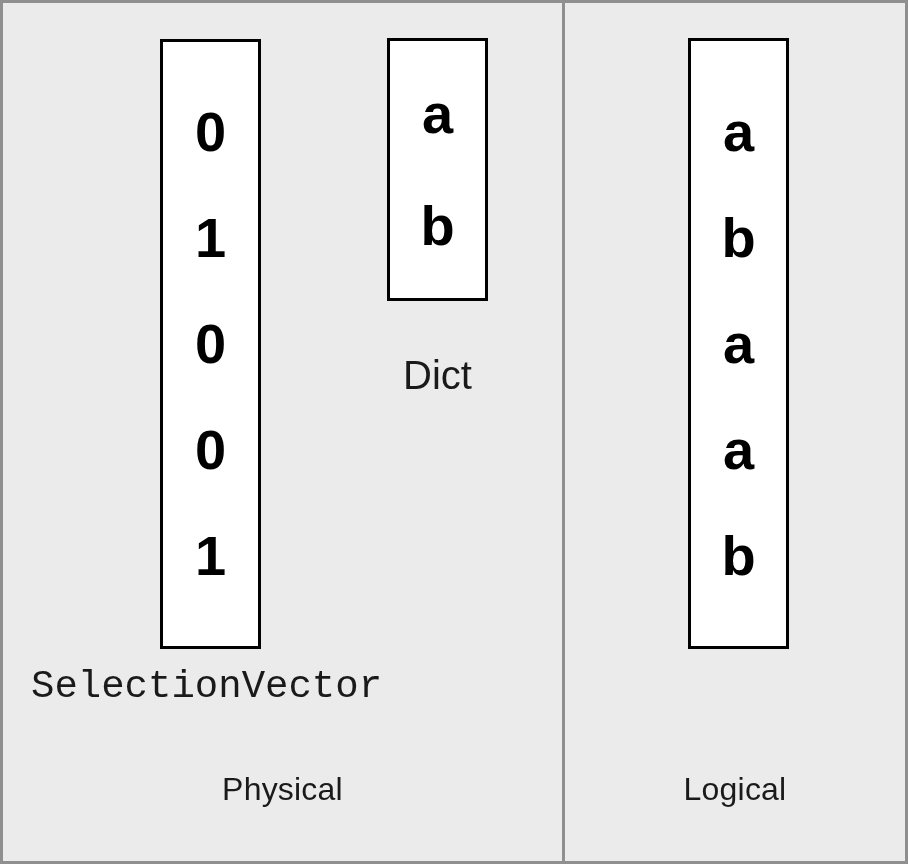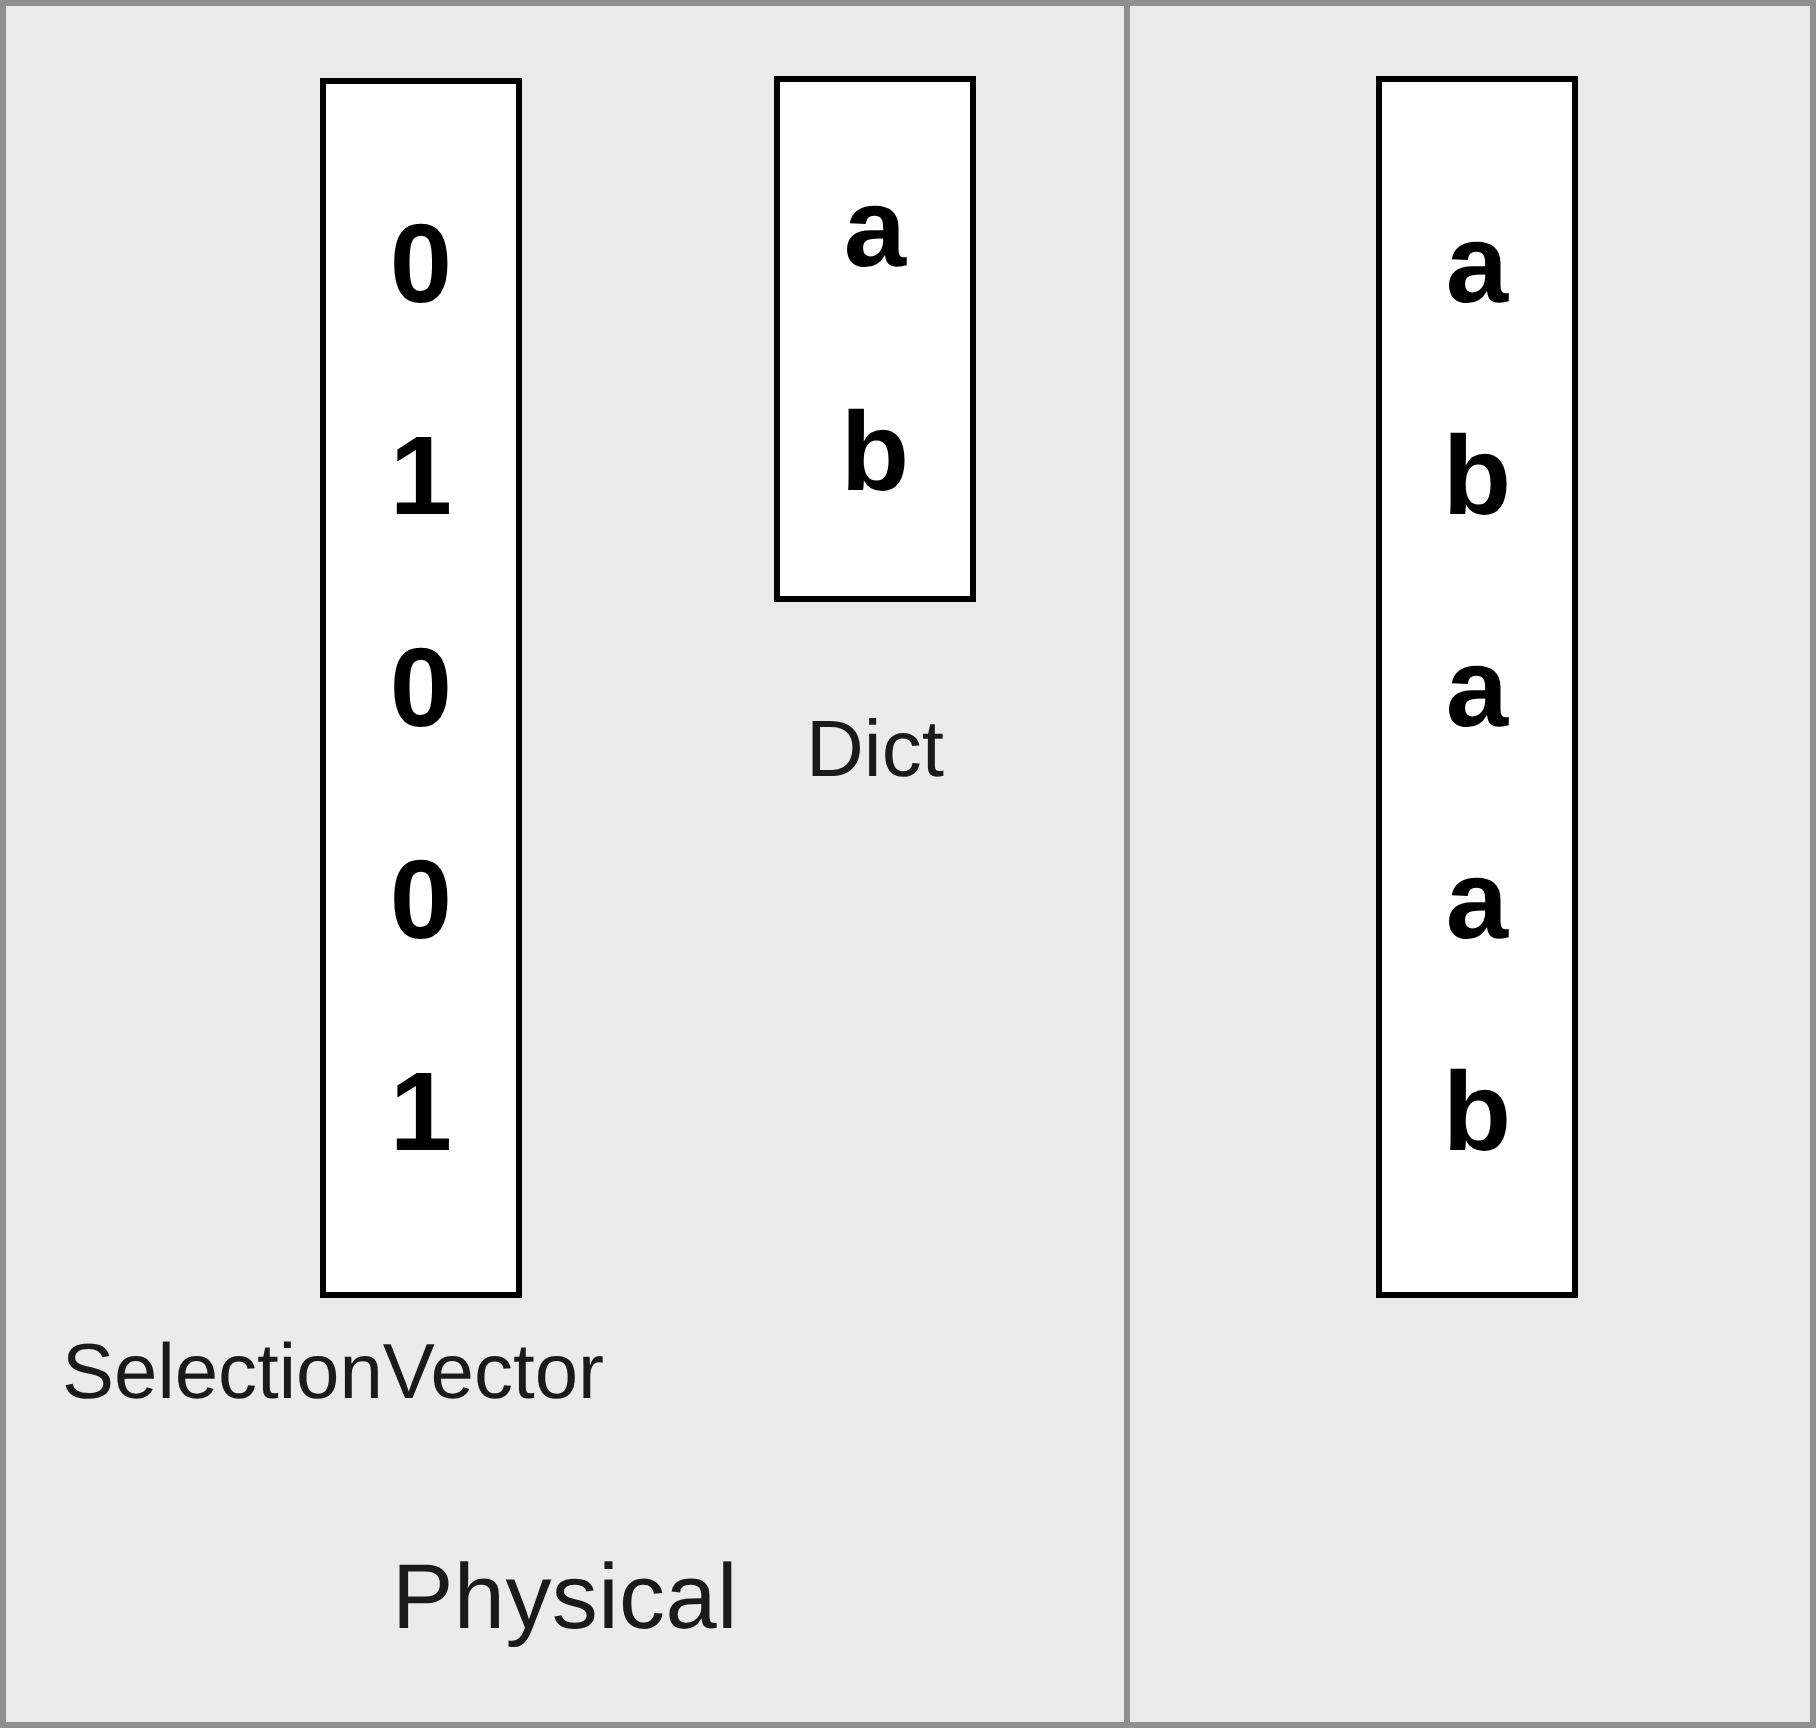--- a/index.html
+++ b/index.html
@@ -27,21 +27,21 @@
     top: 0;
     bottom: 0;
     width: 3px;
     background: #8f8f8f;
   }
   #divider-main { left: 559px; }
 
   
   .panel-caption {
     position: absolute;
-    font-size: 46px;
+    font-size: 32px;
     font-weight: 400;
     color: #1a1a1a;
     letter-spacing: 0.2px;
     text-align: center;
     white-space: nowrap;
   }
   #caption-physical {
     left: 0px;
     width: 559px;
     top: 768px;
@@ -118,20 +118,21 @@
     width: 201px;
     top: 330px;
     margin-top: 20px;
   }
   #caption-selectionvector {
     left: 28px;
     width: 360px;
     top: 662px;
     text-align: left;
     font-size: 39px;
+    font-family: Liberation Mono, monospace;
   }
 </style>
 </head>
 <body>
 
 <div id="canvas">
 
   <div class="divider" id="divider-main"></div>
 
   <div class="vec-box" id="selectionvector-box">
@@ -154,14 +155,15 @@
   <div class="panel-caption" id="caption-physical">Physical</div>
 
   <div class="vec-box" id="logical-box">
     <div class="vec-cell">a</div>
     <div class="vec-cell">b</div>
     <div class="vec-cell">a</div>
     <div class="vec-cell">a</div>
     <div class="vec-cell">b</div>
   </div>
 
+  <div class="panel-caption" id="caption-logical">Logical</div>
 
 </div>
 
 </body></html>

